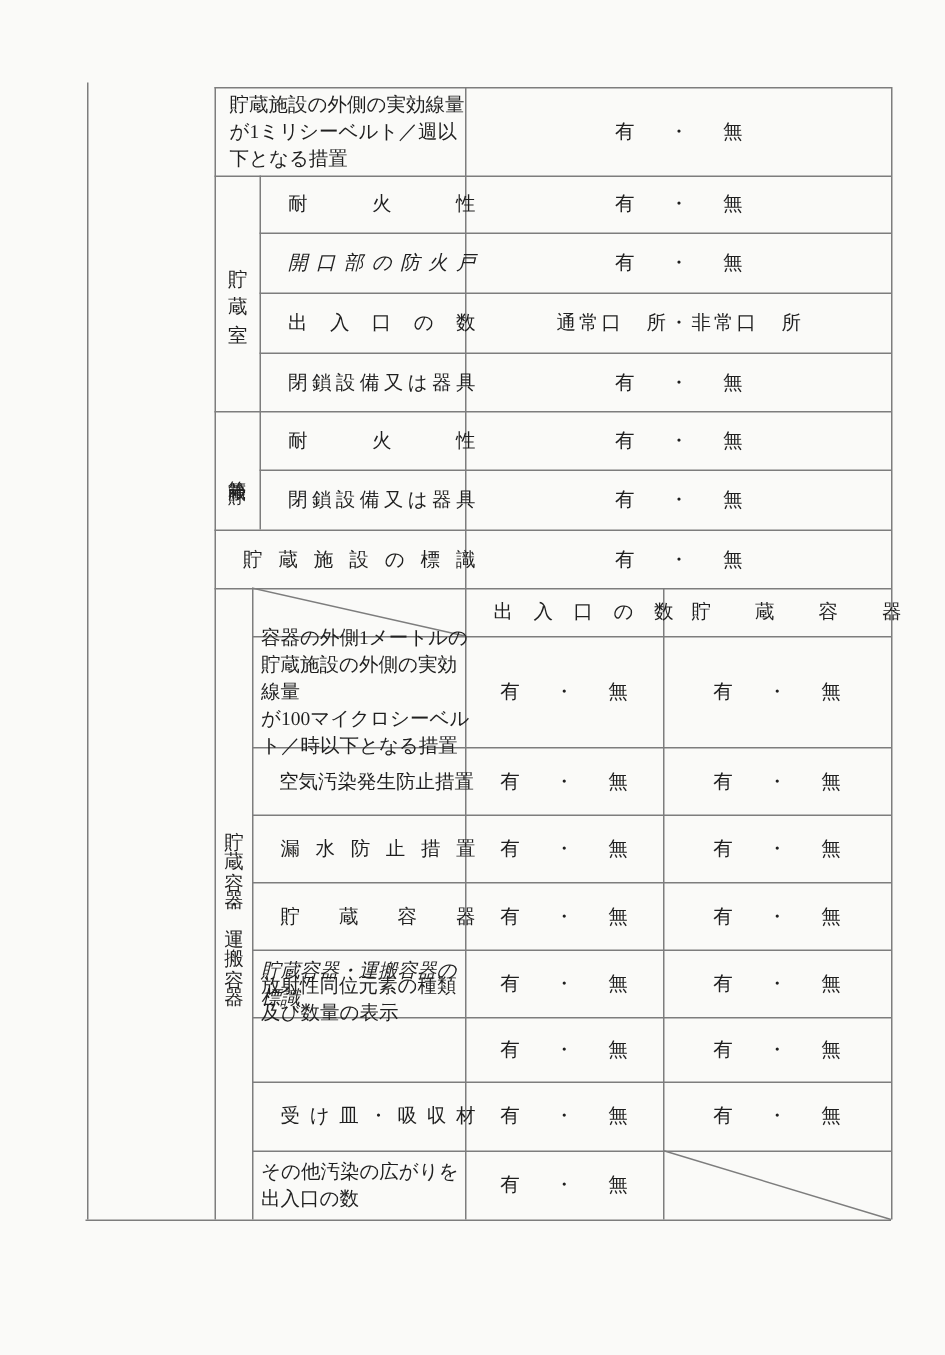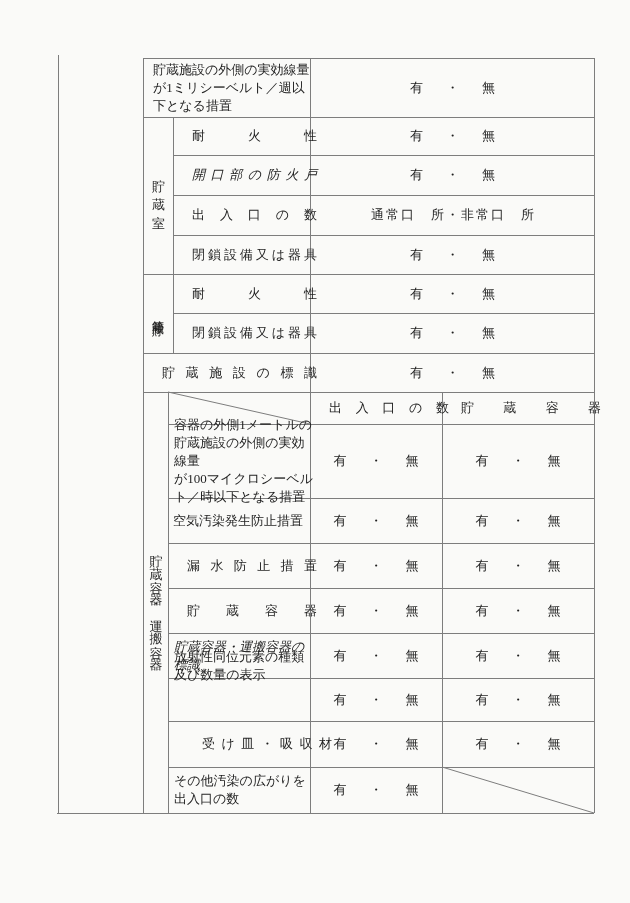--- a/index.html
+++ b/index.html
@@ -19,21 +19,21 @@
     position:absolute;
     display:flex;align-items:center;
     font-size:13px;line-height:18px;
   }
   .val{justify-content:center;letter-spacing:5px;text-indent:5px;}
   .val2{justify-content:center;letter-spacing:2px;text-indent:2px;}
   .j{padding:0 7px;}
   .j span{flex:1;text-align:justify;text-align-last:justify;margin-left:12px;}
   .ml{padding-left:6px;}
   .ml span{white-space:pre-line;}
-  .sl{padding-left:5px;white-space:nowrap;}
+  .sl{padding-left:18px;white-space:nowrap;}
   .vlabel{
     writing-mode:vertical-rl;text-orientation:upright;
     justify-content:center;
   }
   .sp18{letter-spacing:18px;}
   .sp13{letter-spacing:13px;}
   .spc{font-size:12px;letter-spacing:-1px;}
 </style>
 </head>
 <body>
@@ -159,21 +159,21 @@
   <div class="cell val" style="left:310px;top:633px;width:132px;height:45px;">有　・　無</div>
   <div class="cell val" style="left:442px;top:633px;width:152px;height:45px;">有　・　無</div>
 
   <div class="cell ml" style="left:168px;top:644px;width:142px;height:43px;">
     <span>放射性同位元素の種類
 及び数量の表示</span>
   </div>
   <div class="cell val" style="left:310px;top:678px;width:132px;height:43px;">有　・　無</div>
   <div class="cell val" style="left:442px;top:678px;width:152px;height:43px;">有　・　無</div>
 
-  <div class="cell j" style="left:183px;top:721px;width:142px;height:46px;">
+  <div class="cell j" style="left:168px;top:721px;width:142px;height:46px;">
     <span>受け皿・吸収材</span>
   </div>
   <div class="cell val" style="left:310px;top:721px;width:132px;height:46px;">有　・　無</div>
   <div class="cell val" style="left:442px;top:721px;width:152px;height:46px;">有　・　無</div>
 
   <div class="cell ml" style="left:168px;top:767px;width:142px;height:46px;">
     <span>その他汚染の広がりを
 出入口の数</span>
   </div>
   <div class="cell val" style="left:310px;top:767px;width:132px;height:46px;">有　・　無</div>

